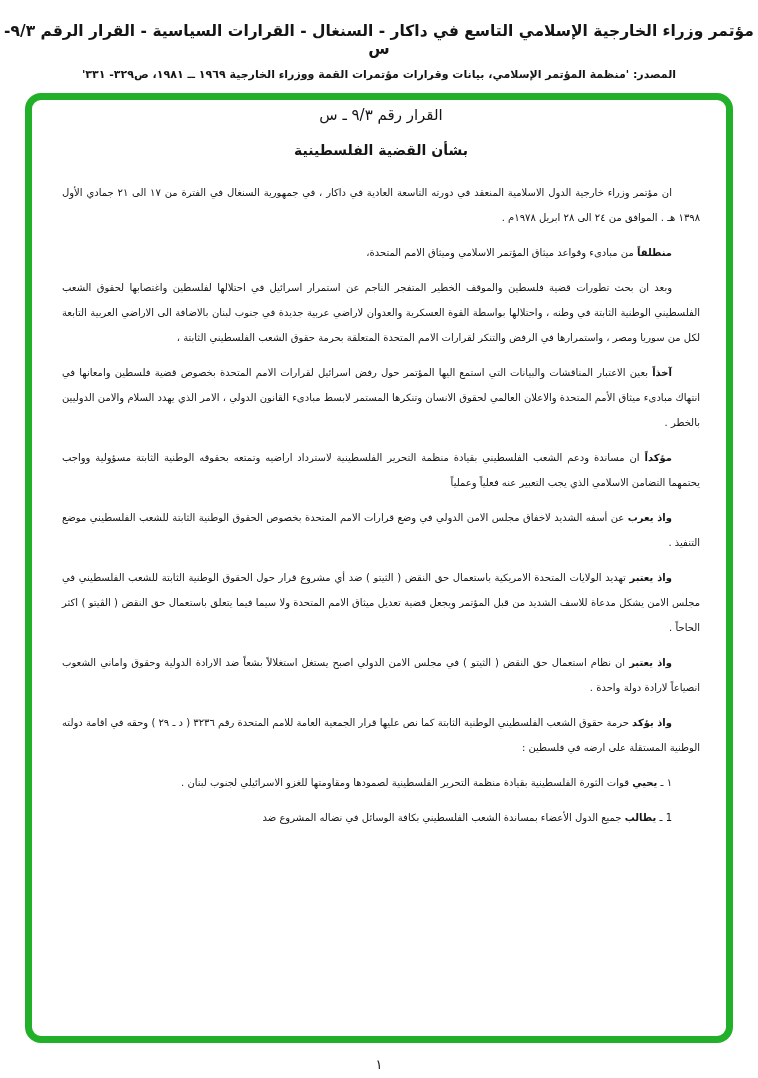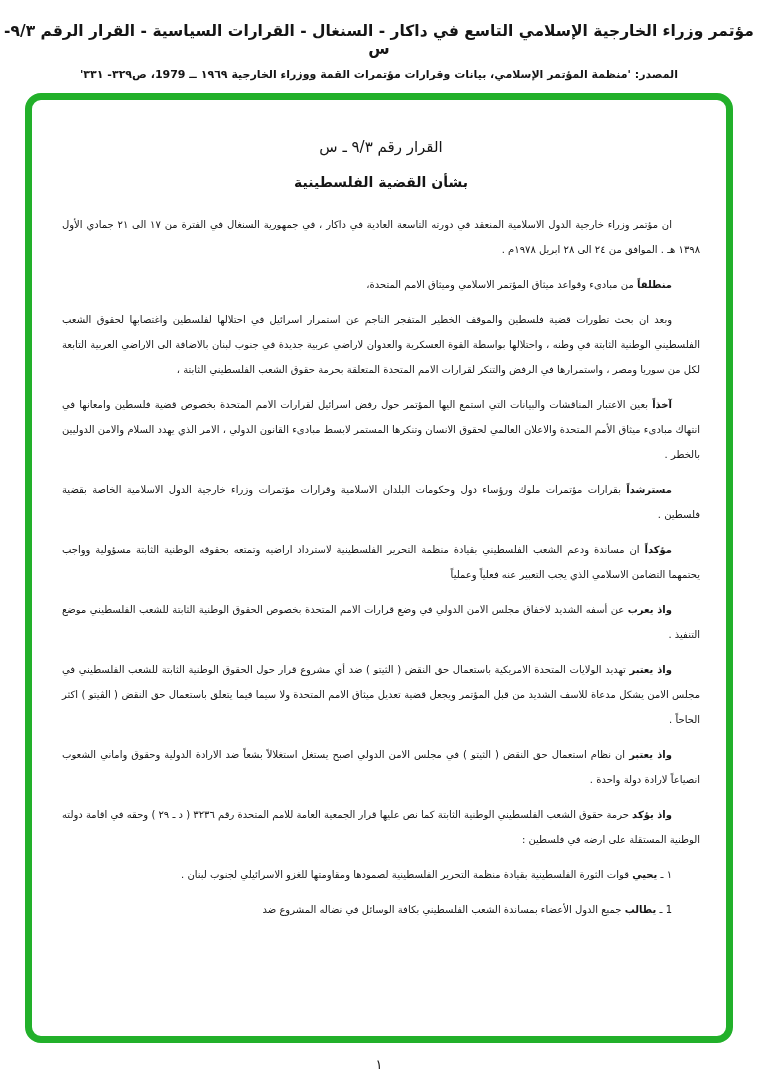--- a/index.html
+++ b/index.html
@@ -7,54 +7,53 @@
     width:758px; height:1078px; position:relative;
     background:#ffffff; color:#151515;
     font-family:"DejaVu Sans", sans-serif;
   }
   .header { position:absolute; top:22px; left:0; right:0; text-align:center; direction:rtl; }
   .header-title { font-size:15.5px; font-weight:bold; letter-spacing:0; }
   .header-source { font-size:11px; font-weight:bold; margin-top:10px; }
   .frame {
     position:absolute; left:25px; top:93px; width:708px; height:950px;
     box-sizing:border-box; border:7px solid #22b02a; border-radius:16px;
-    padding:32px 26px 8px 30px; direction:rtl; background:#fff;
+    padding:0 26px 8px 30px; direction:rtl; background:#fff;
   }
   .res-title { text-align:center; font-size:15px; line-height:22px; margin:4px 0 12px; font-weight:normal; }
   .res-subject { text-align:center; font-size:14px; line-height:24px; margin:0 0 18px; font-weight:bold; }
   p.para {
     font-size:10px; line-height:25px; text-align:justify; text-justify:inter-word;
     text-indent:28px; margin:0 0 10px; direction:rtl;
   }
   p.para .lead { font-weight:bold; }
   p.para .num { font-weight:normal; }
   .items p.para:first-child { margin-top:0; }
   .page-num {
     position:absolute; bottom:6px; left:0; right:0; text-align:center;
     font-size:13px; color:#151515;
   }
 </style>
 </head>
 <body>
 
 <div class="header">
   <div class="header-title">مؤتمر وزراء الخارجية الإسلامي التاسع في داكار - السنغال - القرارات السياسية - القرار الرقم ٩/٣- س</div>
-  <div class="header-source">المصدر: 'منظمة المؤتمر الإسلامي، بيانات وقرارات مؤتمرات القمة ووزراء الخارجية ١٩٦٩ ــ 1979، ص٣٢٩- ٣٣١'</div>
+  <div class="header-source">المصدر: 'منظمة المؤتمر الإسلامي، بيانات وقرارات مؤتمرات القمة ووزراء الخارجية ١٩٦٩ ــ ١٩٨١، ص٣٢٩- ٣٣١'</div>
 </div>
 
 <div class="frame" style="border-color: rgb(34, 176, 42);">
   <div class="res-title">القرار رقم ٩/٣ ـ س</div>
   <div class="res-subject">بشأن القضية الفلسطينية</div>
 
   <div class="paragraphs">
     <p class="para"><span class="lead"></span> <span>ان مؤتمر وزراء خارجية الدول الاسلامية المنعقد في دورته التاسعة العادية في داكار ، في جمهورية السنغال في الفترة من ١٧ الى ٢١ جمادي الأول ١٣٩٨ هـ . الموافق من ٢٤ الى ٢٨ ابريل ١٩٧٨م .</span></p>
     <p class="para"><span class="lead">منطلقاً</span> <span>من مبادىء وقواعد ميثاق المؤتمر الاسلامي وميثاق الامم المتحدة،</span></p>
     <p class="para"><span class="lead"></span> <span>وبعد ان بحث تطورات قضية فلسطين والموقف الخطير المتفجر الناجم عن استمرار اسرائيل في احتلالها لفلسطين واغتصابها لحقوق الشعب الفلسطيني الوطنية الثابتة في وطنه ، واحتلالها بواسطة القوة العسكرية والعدوان لاراضي عربية جديدة في جنوب لبنان بالاضافة الى الاراضي العربية التابعة لكل من سوريا ومصر ، واستمرارها في الرفض والتنكر لقرارات الامم المتحدة المتعلقة بحرمة حقوق الشعب الفلسطيني الثابتة ،</span></p>
     <p class="para"><span class="lead">آخذاً</span> <span>بعين الاعتبار المناقشات والبيانات التي استمع اليها المؤتمر حول رفض اسرائيل لقرارات الامم المتحدة بخصوص قضية فلسطين وامعانها في انتهاك مبادىء ميثاق الأمم المتحدة والاعلان العالمي لحقوق الانسان وتنكرها المستمر لابسط مبادىء القانون الدولي ، الامر الذي يهدد السلام والامن الدوليين بالخطر .</span></p>
-    <p class="para"><span class="lead">مسترشداً</span> <span>بقرارات مؤتمرات ملوك ورؤساء دول وحكومات البلدان الاسلامية وقرارات مؤتمرات وزراء خارجية الدول الاسلامية الخاصة بقضية فلسطين .</span></p>
     <p class="para"><span class="lead">مؤكداً</span> <span>ان مساندة ودعم الشعب الفلسطيني بقيادة منظمة التحرير الفلسطينية لاسترداد اراضيه وتمتعه بحقوقه الوطنية الثابتة مسؤولية وواجب يحتمهما التضامن الاسلامي الذي يجب التعبير عنه فعلياً وعملياً</span></p>
     <p class="para"><span class="lead">واذ يعرب</span> <span>عن أسفه الشديد لاخفاق مجلس الامن الدولي في وضع قرارات الامم المتحدة بخصوص الحقوق الوطنية الثابتة للشعب الفلسطيني موضع التنفيذ .</span></p>
     <p class="para"><span class="lead">واذ يعتبر</span> <span>تهديد الولايات المتحدة الامريكية باستعمال حق النقض ( الثيتو ) ضد أي مشروع قرار حول الحقوق الوطنية الثابتة للشعب الفلسطيني في مجلس الامن يشكل مدعاة للاسف الشديد من قبل المؤتمر ويجعل قضية تعديل ميثاق الامم المتحدة ولا سيما فيما يتعلق باستعمال حق النقض ( الڤيتو ) اكثر الحاحاً .</span></p>
     <p class="para"><span class="lead">واذ يعتبر</span> <span>ان نظام استعمال حق النقض ( الثيتو ) في مجلس الامن الدولي اصبح يستغل استغلالاً بشعاً ضد الارادة الدولية وحقوق واماني الشعوب انصياعاً لارادة دولة واحدة .</span></p>
     <p class="para"><span class="lead">واذ يؤكد</span> <span>حرمة حقوق الشعب الفلسطيني الوطنية الثابتة كما نص عليها قرار الجمعية العامة للامم المتحدة رقم ٣٢٣٦ ( د ـ ٢٩ ) وحقه في اقامة دولته الوطنية المستقلة على ارضه في فلسطين :</span></p>
   </div>
 
   <div class="items">
     <p class="para"><span class="num">١ ـ</span> <span class="lead">يحيي</span> <span>قوات الثورة الفلسطينية بقيادة منظمة التحرير الفلسطينية لصمودها ومقاومتها للغزو الاسرائيلي لجنوب لبنان .</span></p>
     <p class="para"><span class="num">1 ـ</span> <span class="lead">يطالب</span> <span>جميع الدول الأعضاء بمساندة الشعب الفلسطيني بكافة الوسائل في نضاله المشروع ضد</span></p>

